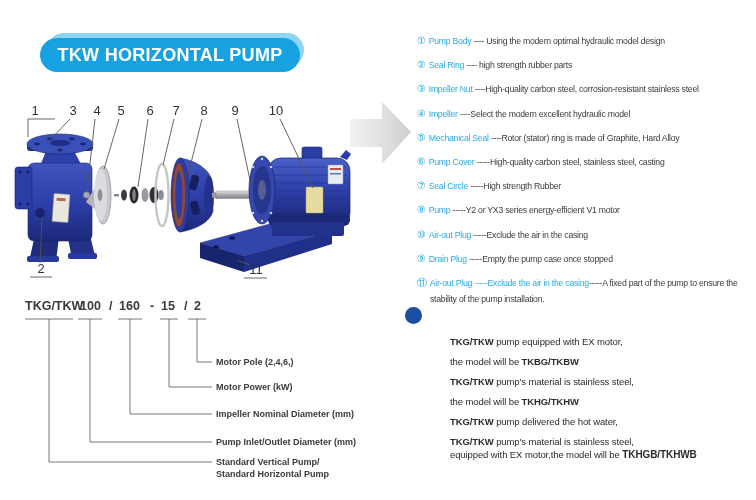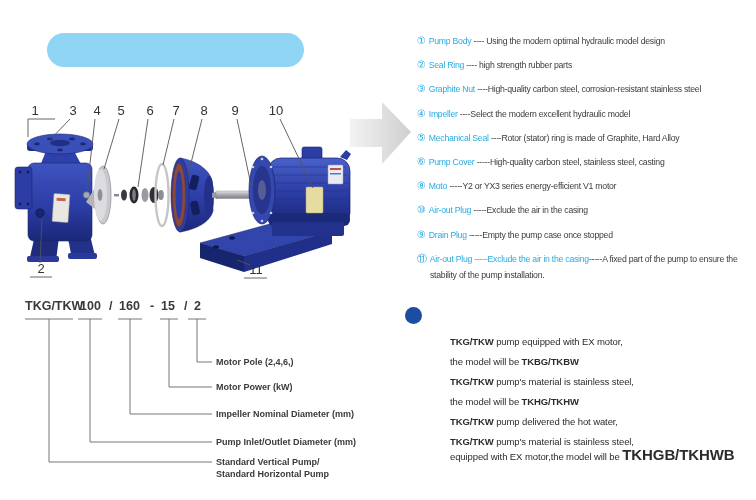--- a/index.html
+++ b/index.html
@@ -29,28 +29,31 @@
   .pitem.wrap{white-space:normal;}
   .pnum{color:#29abe2;font-size:10px;margin-right:3px;}
   .pname{color:#29abe2;}
 
   
   .bullet{position:absolute;left:405px;top:307px;width:17px;height:17px;border-radius:50%;
           background:#1b4da1;}
   .variants{position:absolute;left:450px;top:308px;width:322px;font-size:9.5px;color:#2b2b2b;margin-top:27px;}
   .vline{line-height:13px;margin-bottom:7px;letter-spacing:-.1px;}
   .vline b{font-weight:bold;}
-  .vline .model-big{font-size:15px;}
+  .vline .model-big{font-size:10px;}
 </style>
 </head>
 <body>
 
 <div class="canvas">
 
   <div class="banner-shadow"></div>
+  <div class="banner">
+    <span>TKW HORIZONTAL PUMP</span>
+  </div>
 
   <svg class="diagram-svg" width="410" height="200" viewBox="0 0 410 200">
     <defs>
       <linearGradient id="pumpGrad" x1="0" y1="0" x2="0" y2="1">
         <stop offset="0" stop-color="#3f54bf"></stop>
           <stop offset=".55" stop-color="#2c3da6"></stop>
           <stop offset="1" stop-color="#1b2878"></stop>
       </linearGradient>
       <linearGradient id="motorGrad" x1="0" y1="0" x2="0" y2="1">
         <stop offset="0" stop-color="#4a60c9"></stop>
@@ -193,25 +196,26 @@
       <text class="pnumtxt" x="225" y="20">9</text>
       <text class="pnumtxt" x="266" y="20">10</text>
       <text class="pnumtxt" x="31" y="178">2</text>
       <text class="pnumtxt" x="246" y="179">11</text>
     </g>
   </svg>
 
   <div class="plist">
     <div class="pitem"><span class="pnum">①</span><span class="pname">Pump Body</span><span> ---- Using the modern optimal hydraulic model design</span></div>
     <div class="pitem"><span class="pnum">②</span><span class="pname">Seal Ring</span><span> ---- high strength rubber parts</span></div>
-    <div class="pitem"><span class="pnum">③</span><span class="pname">Graphite Nut</span><span> ----High-quality carbon steel, corrosion-resistant stainless steel</span></div>
+    <div class="pitem"><span class="pnum">③</span><span class="pname">Impeller Nut</span><span> ----High-quality carbon steel, corrosion-resistant stainless steel</span></div>
     <div class="pitem"><span class="pnum">④</span><span class="pname">Impeller</span><span> ----Select the modern excellent hydraulic model</span></div>
     <div class="pitem"><span class="pnum">⑤</span><span class="pname">Mechanical Seal</span><span> ----Rotor (stator) ring is made of Graphite, Hard Alloy</span></div>
     <div class="pitem"><span class="pnum">⑥</span><span class="pname">Pump Cover</span><span> -----High-quality carbon steel, stainless steel, casting</span></div>
-    <div class="pitem"><span class="pnum">⑧</span><span class="pname">Moto</span><span> -----Y2 or YX3 series energy-efficient V1 motor</span></div>
+    <div class="pitem"><span class="pnum">⑦</span><span class="pname">Seal Circle</span><span> -----High strength Rubber</span></div>
+    <div class="pitem"><span class="pnum">⑧</span><span class="pname">Pump</span><span> -----Y2 or YX3 series energy-efficient V1 motor</span></div>
     <div class="pitem"><span class="pnum">⑩</span><span class="pname">Air-out Plug</span><span> -----Exclude the air in the casing</span></div>
     <div class="pitem"><span class="pnum">⑨</span><span class="pname">Drain Plug</span><span> -----Empty the pump case once stopped</span></div>
     <div class="pitem wrap"><span class="pnum">⑪</span><span class="pname">Air-out Plug -----Exclude the air in the casing</span><span>-----A fixed part of the pump to ensure the stability of the pump installation.</span></div>
   </div>
 
   <svg class="model-svg" width="350" height="200" viewBox="0 0 350 200">
     <g>
       <text class="mseg" x="5" y="17">TKG/TKW</text>
       <text class="mseg" x="60" y="17">100</text>
       <text class="mseg" x="89" y="17">/</text>

